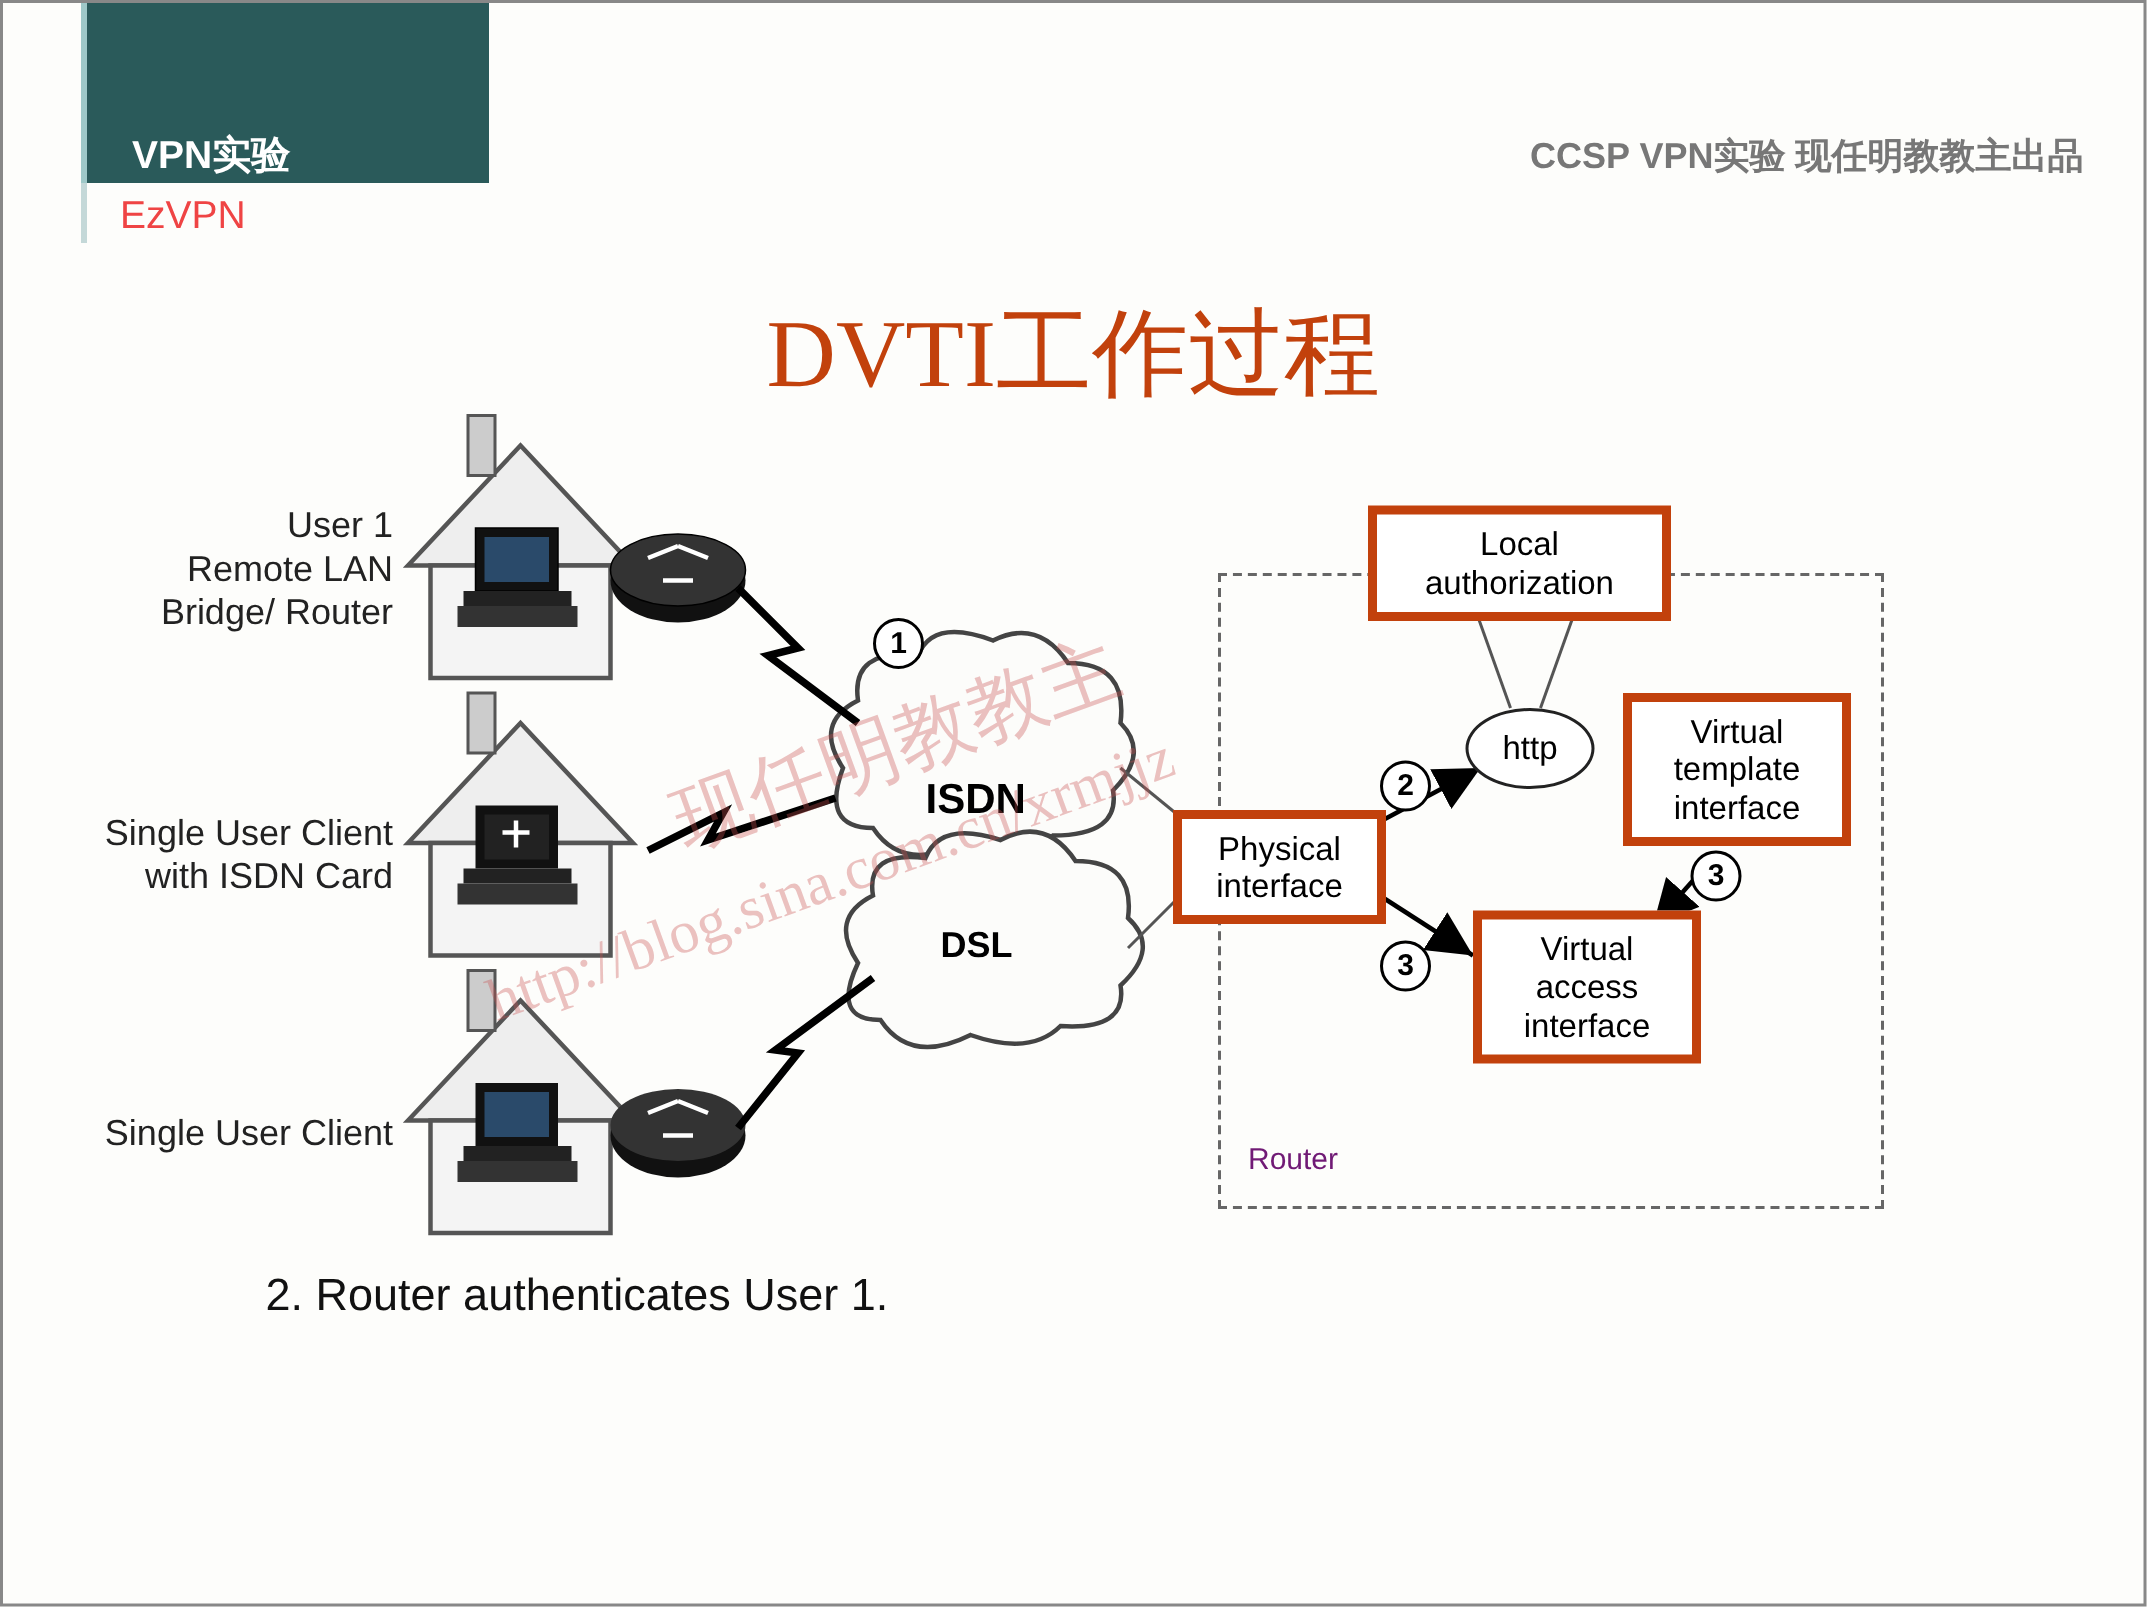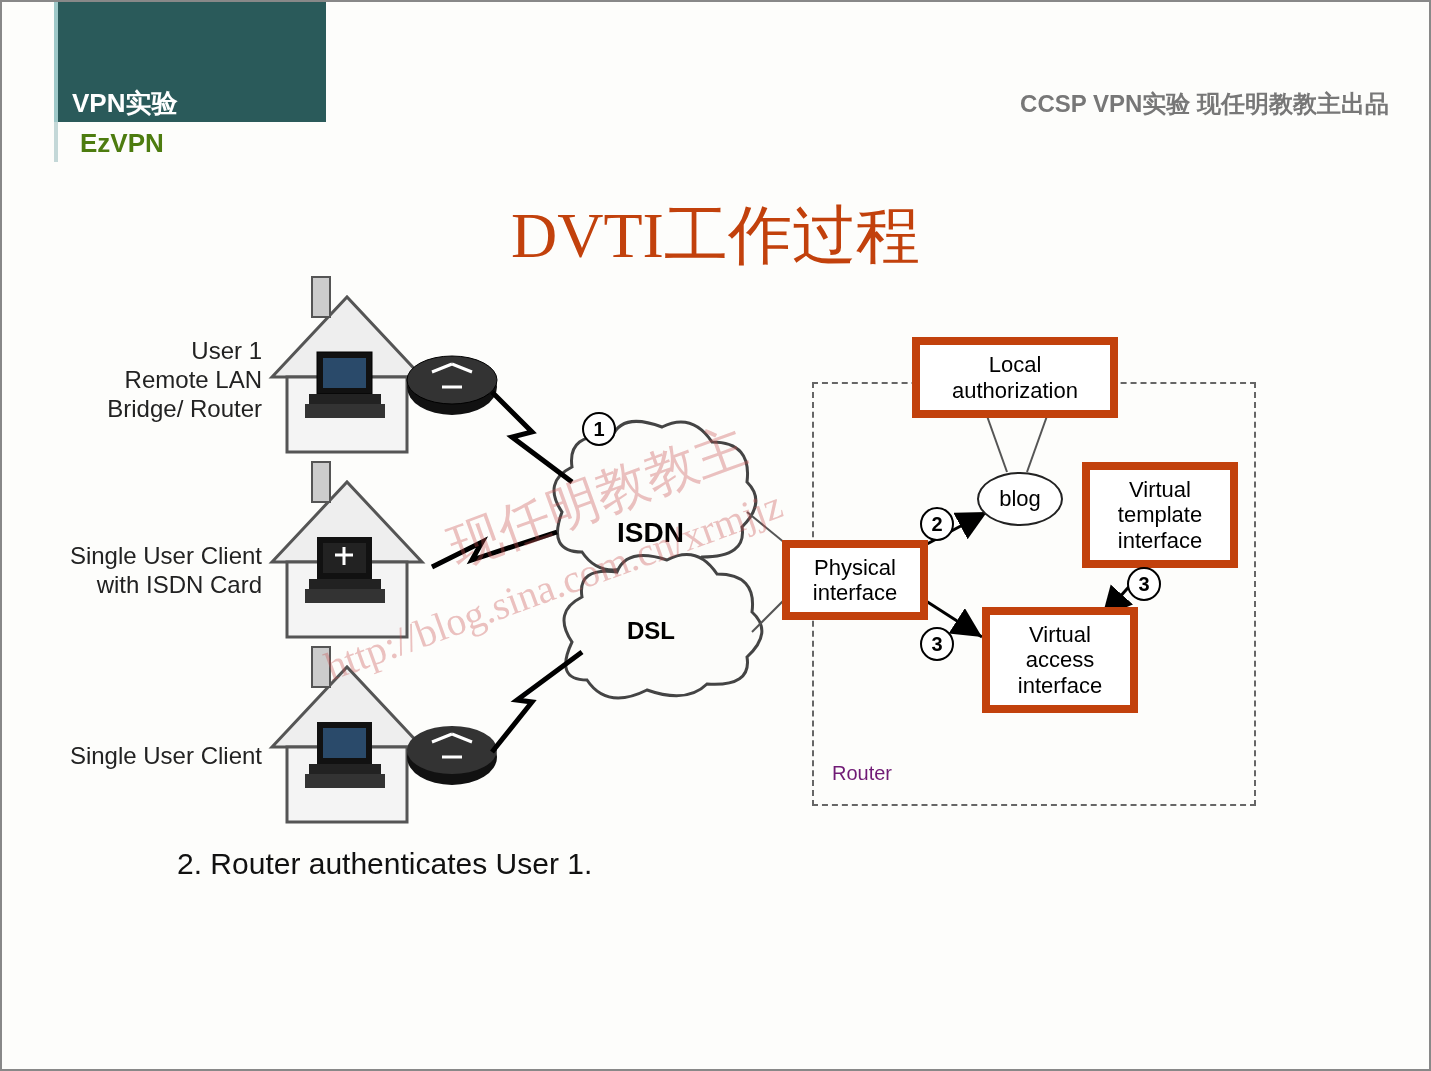--- a/index.html
+++ b/index.html
@@ -24,29 +24,29 @@
     left: 52px;
     width: 268px;
     height: 120px;
     background: #2a5a5a;
     border-left: 4px solid #9ec8c8;
   }
   .header-title {
     color: #fff;
     font-size: 26px;
     font-weight: bold;
-    padding: 84px 0 0 14px;
+    padding: 84px 0 0 30px;
   }
   .subtitle {
     position: absolute;
     top: 126px;
     left: 78px;
-    color: #4d7c0f;
+    color: #ef4444;
     font-size: 26px;
-    font-weight: bold;
+    font-weight: normal;
   }
   .left-stripe {
     position: absolute;
     top: 120px;
     left: 52px;
     width: 4px;
     height: 40px;
     background: #c4d8d8;
   }
   .right-header {
@@ -76,21 +76,21 @@
   }
   .client-label {
     position: absolute;
     font-size: 24px;
     color: #222;
     text-align: right;
     line-height: 1.2;
   }
   .box {
     position: absolute;
-    border: 8px solid #c2410c;
+    border: 6px solid #c2410c;
     background: #fff;
     font-size: 22px;
     text-align: center;
     display: flex;
     align-items: center;
     justify-content: center;
     line-height: 1.15;
   }
   .router-box {
     position: absolute;
@@ -254,21 +254,21 @@
     <div style="position:absolute; top:235px; left:555px; font-size:28px; font-weight:bold;">ISDN</div>
     <div style="position:absolute; top:335px; left:565px; font-size:24px; font-weight:bold;">DSL</div>
 
     <div class="router-box" style="top:100px; left:750px; width:440px; height:420px;"></div>
     <div class="router-label" style="top:480px; left:770px;">Router</div>
 
     <div class="box" style="top:258px; left:720px; width:130px; height:64px; white-space:pre-line;">Physical
 interface</div>
     <div class="box" style="top:55px; left:850px; width:190px; height:65px; white-space:pre-line;">Local
 authorization</div>
-    <div class="oval" style="top:190px; left:915px; width:82px; height:50px;">blog</div>
+    <div class="oval" style="top:190px; left:915px; width:82px; height:50px;">http</div>
     <div class="box" style="top:180px; left:1020px; width:140px; height:90px; white-space:pre-line;">Virtual
 template
 interface</div>
     <div class="box" style="top:325px; left:920px; width:140px; height:90px; white-space:pre-line;">Virtual
 access
 interface</div>
 
     <div class="step-num" style="top:130px; left:520px;">1</div>
     <div class="step-num" style="top:225px; left:858px;">2</div>
     <div class="step-num" style="top:345px; left:858px;">3</div>

